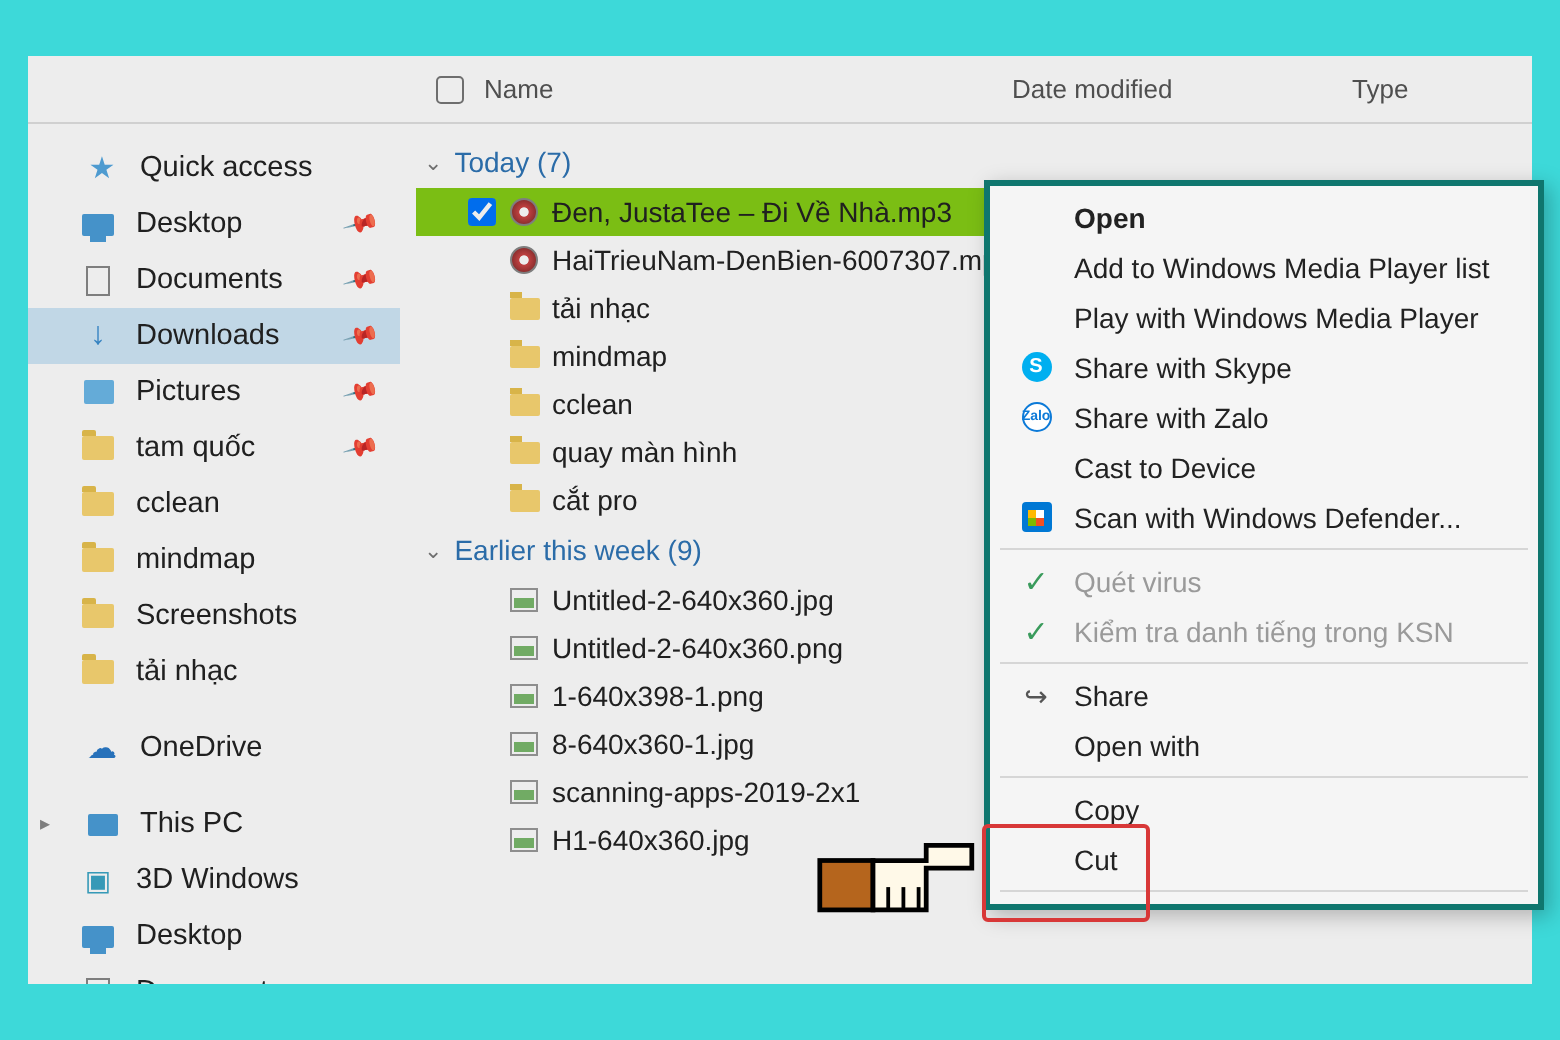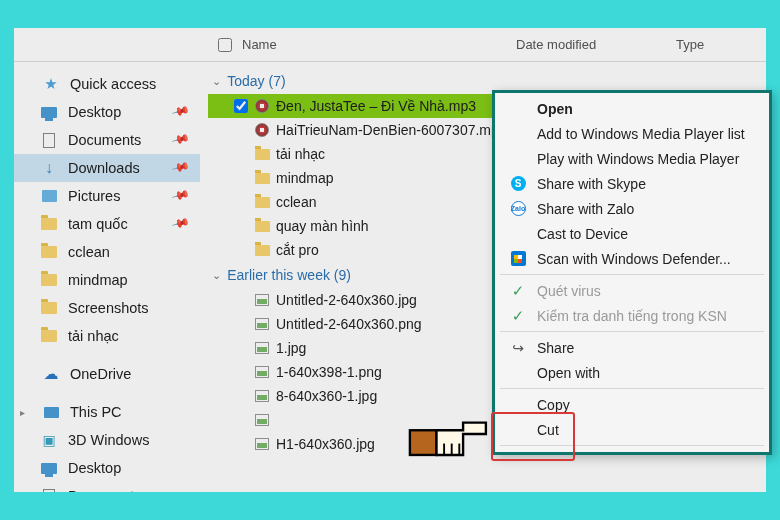--- a/index.html
+++ b/index.html
@@ -3,21 +3,21 @@
 <meta charset="utf-8">
 <style>
 * { margin: 0; padding: 0; box-sizing: border-box; font-family: "Segoe UI", Arial, sans-serif; }
 body { width: 780px; height: 520px; background: #3dd9d9; overflow: hidden; position: relative; }
 .window { position: absolute; left: 14px; top: 28px; width: 752px; height: 464px; background: #fff; display: flex; flex-direction: column; filter: brightness(0.93); }
 .header-row { display: flex; align-items: center; height: 34px; border-bottom: 1px solid #e0e0e0; padding-left: 200px; font-size: 13px; color: #555; justify-content: center; }
 .header-check { width: 22px; display: flex; align-items: center; justify-content: center; }
 .header-check input { width: 14px; height: 14px; }
 .col-name { flex: 1; padding-left: 6px; }
 .col-date { width: 160px; }
-.col-type { width: 90px; }
+.col-type { width: 90px; margin-left: 10px; }
 .body { display: flex; flex: 1; overflow: hidden; }
 .sidebar { width: 186px; background: #fff; padding-top: 8px; font-size: 14.5px; }
 .side-item { display: flex; align-items: center; height: 28px; padding-left: 20px; color: #222; position: relative; }
 .side-item.top { padding-left: 28px; font-weight: 400; }
 .side-item.sub { padding-left: 26px; }
 .side-item.selected { background: #d0e7f7; }
 .side-icon { width: 18px; height: 18px; margin-right: 10px; display: flex; align-items: center; justify-content: center; }
 .star { color: #54a7e0; font-size: 15px; }
 .folder-ic { width: 16px; height: 12px; background: #f9d673; border-radius: 1px; position: relative; }
 .folder-ic::before { content: ""; position: absolute; top: -3px; left: 0; width: 7px; height: 3px; background: #e8c24f; border-radius: 1px 1px 0 0; }
@@ -240,41 +240,35 @@
             <span class="file-icon">
               <span class="img-ic"></span>
             </span>
             <span>Untitled-2-640x360.png</span>
           </div>
           <div class="file-row">
             <span class="file-check"></span>
             <span class="file-icon">
               <span class="img-ic"></span>
             </span>
-            <span>1.jpg</span>
-          </div>
-          <div class="file-row">
-            <span class="file-check"></span>
-            <span class="file-icon">
-              <span class="img-ic"></span>
-            </span>
             <span>1-640x398-1.png</span>
           </div>
           <div class="file-row">
             <span class="file-check"></span>
             <span class="file-icon">
               <span class="img-ic"></span>
             </span>
             <span>8-640x360-1.jpg</span>
           </div>
           <div class="file-row">
             <span class="file-check"></span>
             <span class="file-icon">
               <span class="img-ic"></span>
             </span>
+            <span>scanning-apps-2019-2x1</span>
           </div>
           <div class="file-row">
             <span class="file-check"></span>
             <span class="file-icon">
               <span class="img-ic"></span>
             </span>
             <span>H1-640x360.jpg</span>
           </div>
         </div>
     </div>

